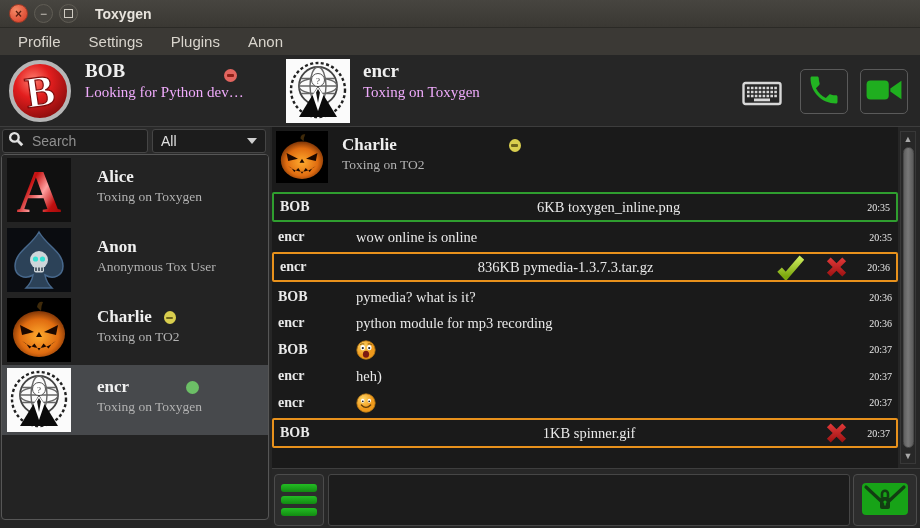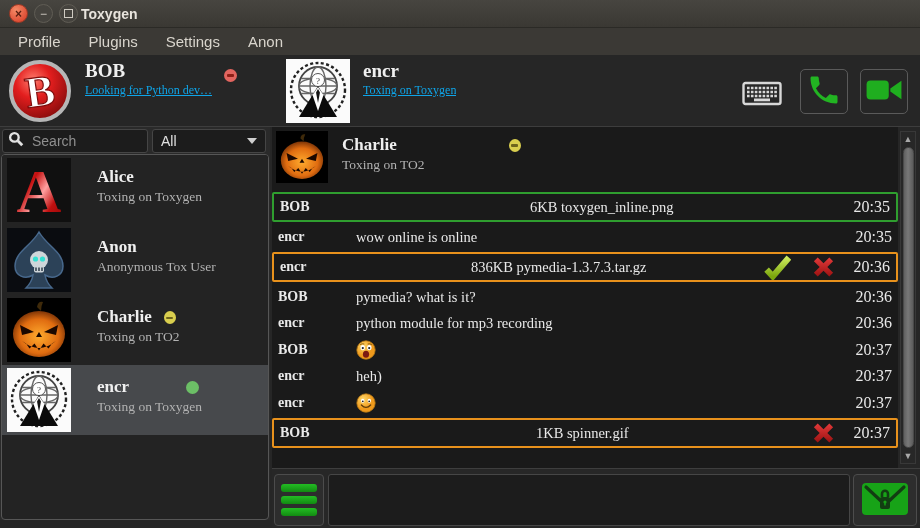--- a/index.html
+++ b/index.html
@@ -12,35 +12,35 @@
 
   
   .titlebar{position:absolute;left:0;top:0;right:0;height:28px;
     background:linear-gradient(#474540,#3a3833);
     border-bottom:1px solid #2b2a26;display:flex;align-items:center;padding-left:6px;box-sizing:border-box;}
   .winbtn{width:19px;height:19px;border-radius:50%;margin:0 3px;display:flex;align-items:center;justify-content:center;
     font-size:12px;line-height:1;box-sizing:border-box;cursor:default;}
   .winbtn.close{background:radial-gradient(circle at 35% 30%,#f58b67,#dd4b33 75%);border:1px solid #a03a26;color:#571d10;font-weight:bold;}
   .winbtn.minb,.winbtn.maxb{background:#45433e;border:1px solid #605d55;color:#cfcbc2;}
   .winbtn .sq{width:7px;height:7px;border:1.5px solid #cfcbc2;display:block;}
-  .title{font-weight:bold;font-size:14px;color:#e8e4dd;}
+  .title{margin-left:14px;font-weight:bold;font-size:14px;color:#e8e4dd;}
 
   
   .menubar{position:absolute;left:0;top:28px;right:0;height:27px;background:#3b3935;
     display:flex;align-items:center;padding-left:4px;font-size:15px;color:#d9d5cd;}
   .menu-item{padding:0 14px;height:100%;display:flex;align-items:center;}
 
   
   .toppanel{position:absolute;left:0;top:55px;right:0;height:72px;background:#262626;border-bottom:1px solid #3d3d3d;box-sizing:border-box;}
   .avatar64{width:64px;height:64px;display:block;flex:none;}
   .round svg{border-radius:50%;}
   .self{position:absolute;left:8px;top:4px;display:flex;width:250px;}
   .p-texts{margin-left:13px;overflow:hidden;}
   .p-name{font-family:"Liberation Serif","DejaVu Serif",serif;font-weight:bold;font-size:19px;color:#f0f0f0;line-height:1.25;}
-  .p-status{font-family:"Liberation Serif","DejaVu Serif",serif;font-size:12px;color:#0ea5e9;line-height:1.3;white-space:nowrap;text-decoration:underline;}
+  .p-status{font-family:"Liberation Serif","DejaVu Serif",serif;font-size:15px;color:#f0abfc;line-height:1.3;white-space:nowrap;}
   .self-busy{position:absolute;left:224px;top:13px;}
   .peer-top{position:absolute;left:286px;top:4px;display:flex;}
   .kb{position:absolute;left:742px;top:26px;}
   .callbtn{position:absolute;top:14px;width:48px;height:45px;background:transparent;border:1px solid #5a5a5a;border-radius:5px;
     display:flex;align-items:center;justify-content:center;padding:0;cursor:pointer;}
   .callbtn.audio{left:800px;}
   .callbtn.video{left:860px;}
 
   
   .left-panel{position:absolute;left:0;top:127px;width:270px;bottom:8px;background:#2a2a2a;}
@@ -83,21 +83,21 @@
   .ph-texts{margin-left:14px;padding-top:4px;}
   .ph-row{display:flex;align-items:center;}
   .ph-name{font-family:"Liberation Serif","DejaVu Serif",serif;font-weight:bold;font-size:17px;color:#efefef;}
   .ph-row .st-away{margin-left:112px;}
   .ph-status{font-family:"Liberation Serif","DejaVu Serif",serif;font-size:13.5px;color:#b2b2b2;margin-top:2px;}
   .msg-list{position:absolute;left:0;top:63px;right:0;}
   .msg-row{display:flex;align-items:center;font-family:"Liberation Serif","DejaVu Serif",serif;
     color:#e9e9e9;padding:0 6px;font-size:14.5px;height:26px;box-sizing:border-box;}
   .msg-row .author{width:78px;font-weight:bold;flex:none;font-size:14px;}
   .msg-row .body{flex:1;min-width:0;}
-  .msg-row .time{flex:none;font-size:16px;margin-left:8px;}
+  .msg-row .time{flex:none;font-size:10px;margin-left:8px;}
   .msg-row.file{border:2px solid #2f9e2f;border-radius:2px;margin:2px 0;height:30px;}
   .msg-row.file.pending{border-color:#e8911c;}
   .msg-row.file .body{text-align:center;}
   .msg-row.emoji-row{height:27px;}
   .emoji{display:inline-block;width:20px;height:20px;vertical-align:middle;}
   .actions{display:flex;gap:20px;margin:0 10px 0 4px;align-items:center;}
   .act{display:flex;cursor:pointer;}
 
   
   .scrollbar{position:absolute;right:4px;top:131px;width:16px;height:333px;background:#272727;border:1px solid #383838;box-sizing:border-box;}
@@ -123,22 +123,22 @@
   <span class="winbtn close">×</span>
   <span class="winbtn minb">−</span>
   <span class="winbtn maxb">
       <span class="sq"></span>
     </span>
   <span class="title">Toxygen</span>
 </div>
 
 <div class="menubar">
   <span class="menu-item">Profile</span>
+  <span class="menu-item">Settings</span>
   <span class="menu-item">Plugins</span>
-  <span class="menu-item">Settings</span>
   <span class="menu-item">Anon</span>
 </div>
 
 <div class="toppanel">
   <div class="self">
     <span class="avatar64 round" id="self-avatar"><svg viewBox="0 0 64 64" width="100%" height="100%">
     <defs>
             <radialGradient id="avselfg" cx="38%" cy="32%" r="75%">
               <stop offset="0" stop-color="#ff7d6e"></stop>
               <stop offset="0.4" stop-color="#e31e1e"></stop>

